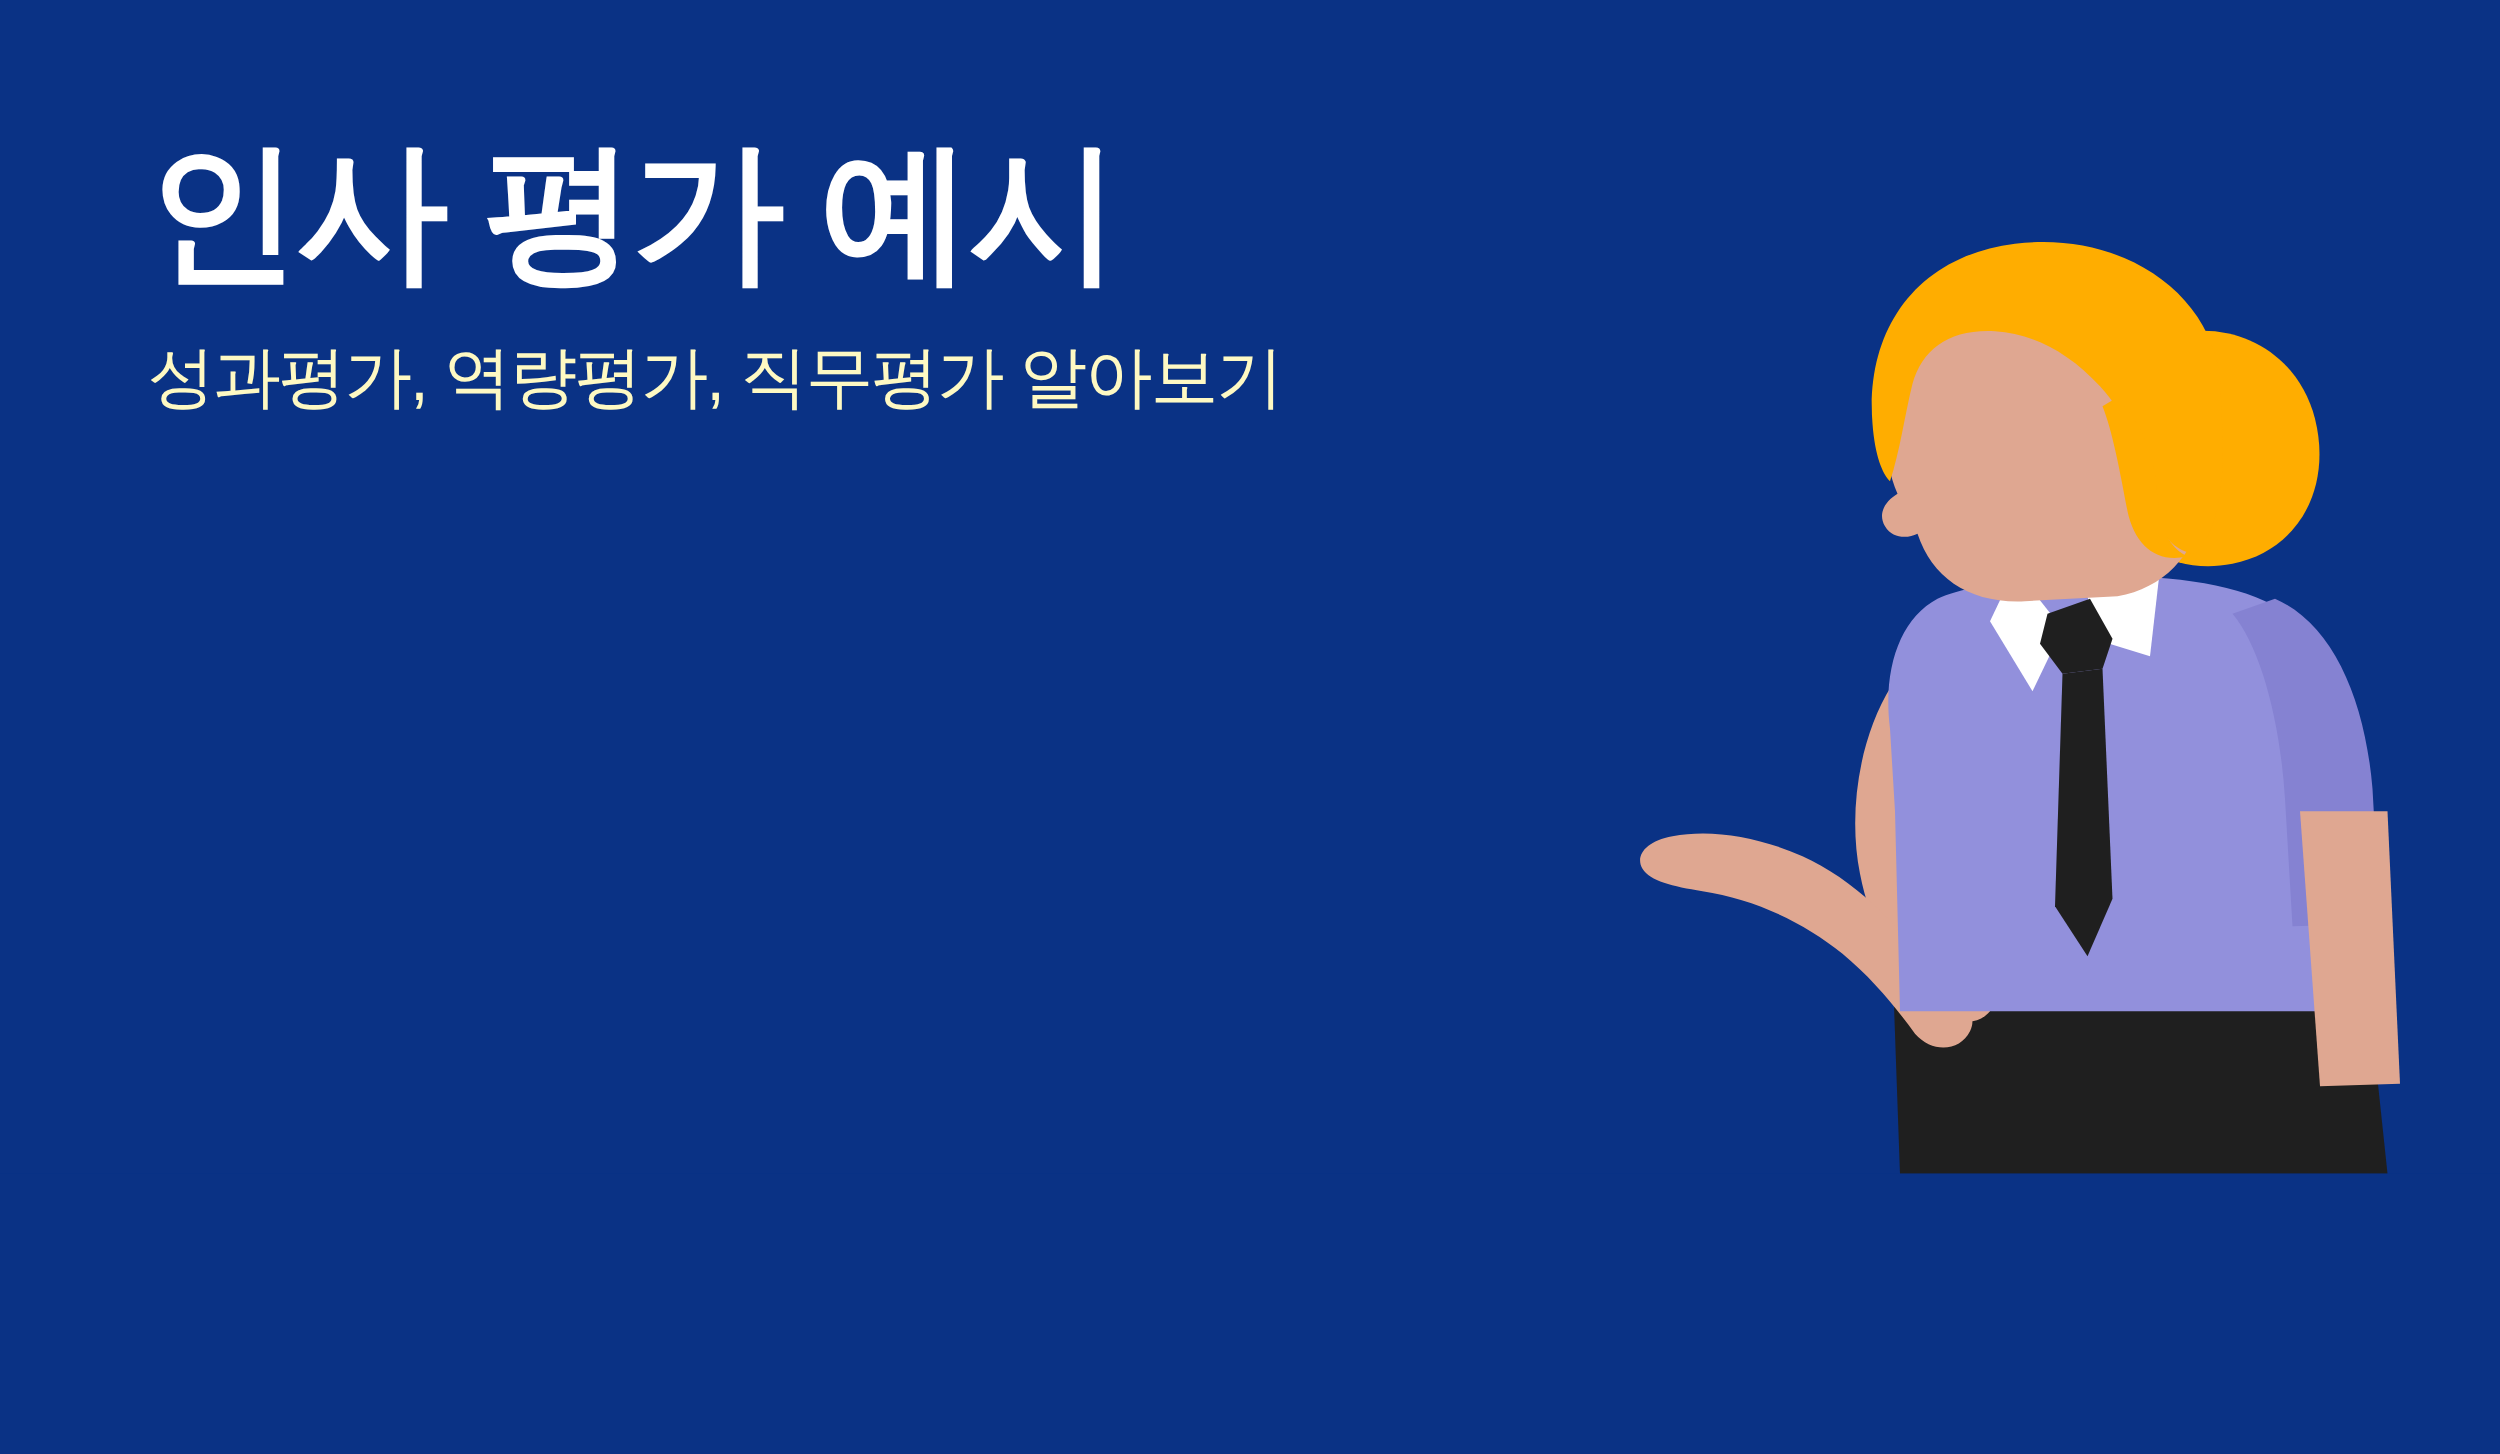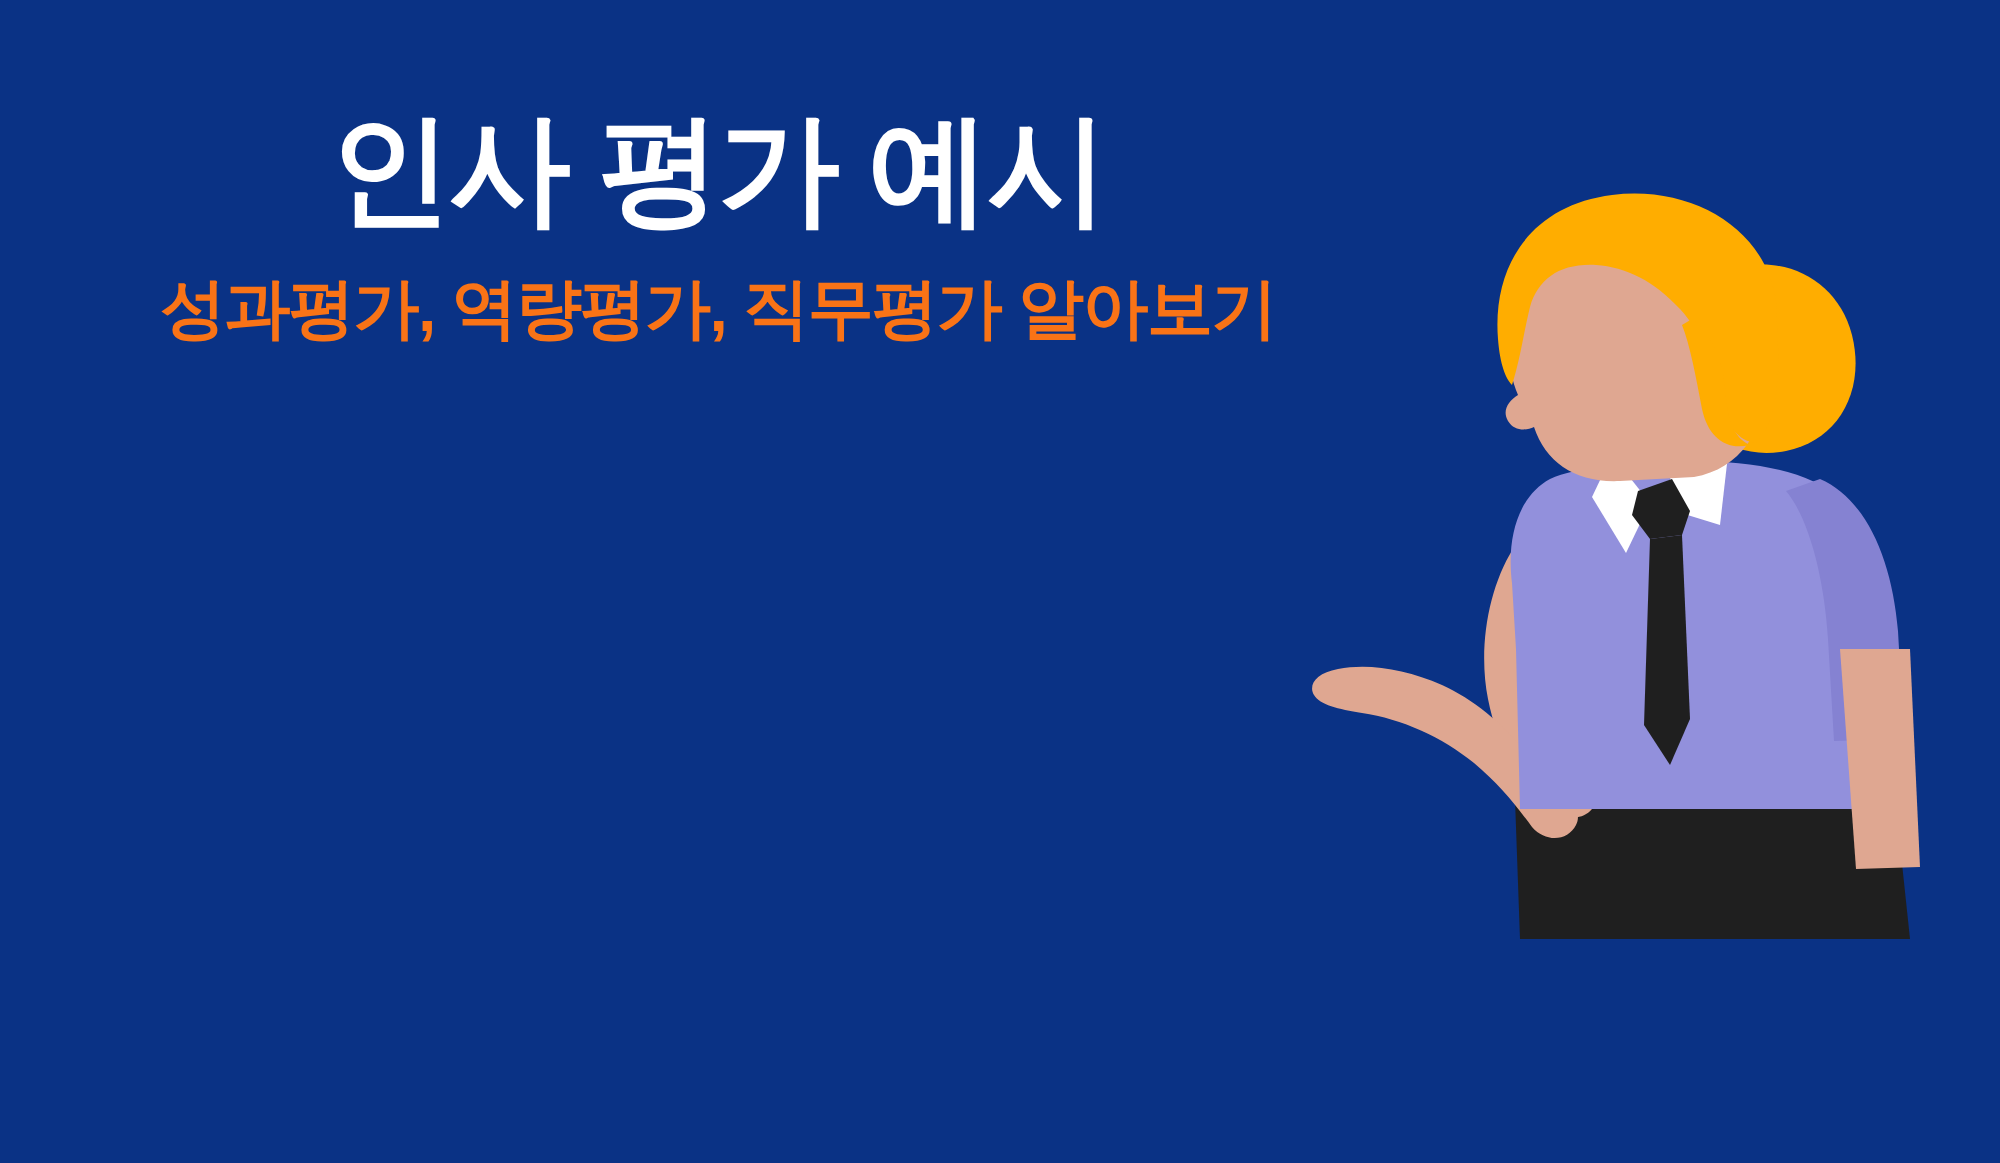--- a/index.html
+++ b/index.html
@@ -7,21 +7,20 @@
     margin: 0;
     padding: 0;
     background: #0a3285;
   }
   #stage {
     position: relative;
     width: 2000px;
     height: 939px;
     overflow: hidden;
     font-family: "Liberation Sans", "DejaVu Sans", sans-serif;
-    text-align: center;
   }
   #bg {
     position: absolute;
     inset: 0;
     background: #0a3285;
   }
   #text-block {
     position: absolute;
     left: 118px;
     top: 104px;
@@ -32,23 +31,23 @@
     color: #ffffff;
     font-size: 122px;
     font-weight: 700;
     line-height: 1.08;
     letter-spacing: -3px;
     white-space: nowrap;
   }
   #subtitle {
     margin: 0;
     padding-top: 36px;
-    color: #f97316;
-    font-size: 66px;
-    font-weight: 700;
+    color: #fef9c3;
+    font-size: 54px;
+    font-weight: 400;
     line-height: 1.12;
     letter-spacing: -1.5px;
     white-space: nowrap;
   }
   #character {
     position: absolute;
     right: 0;
     bottom: 0;
     width: 780px;
     height: 760px;

